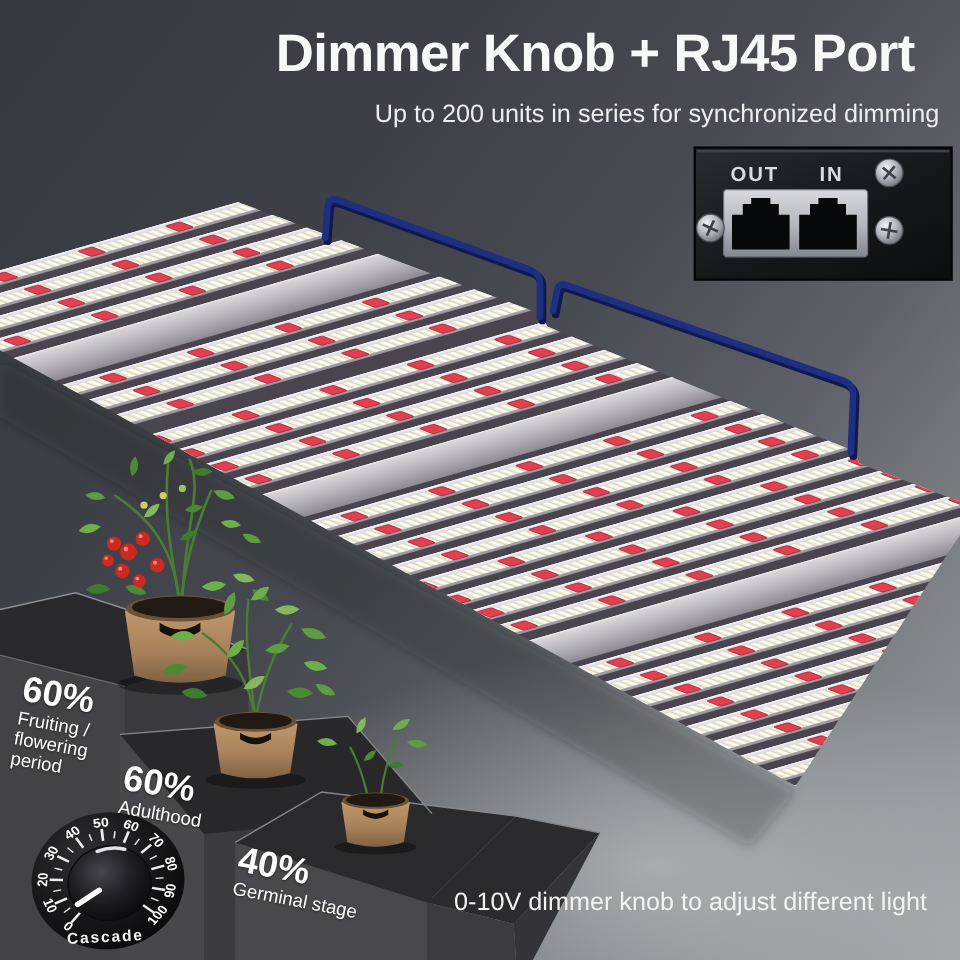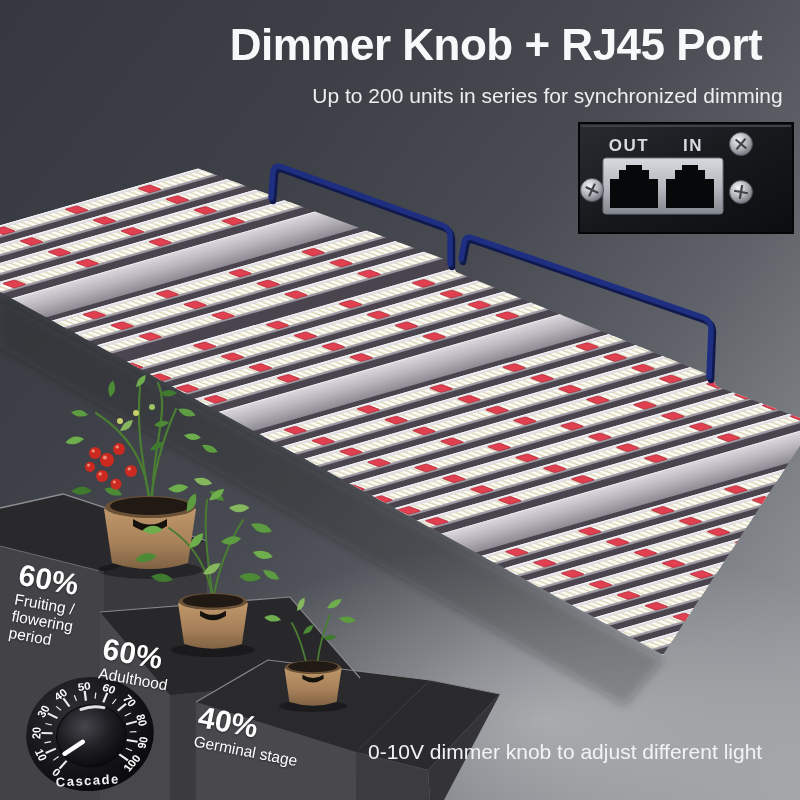--- a/index.html
+++ b/index.html
@@ -6,21 +6,21 @@
   .scene{position:relative;width:800px;height:800px;overflow:hidden;
     font-family:"Liberation Sans",sans-serif;
     background:
       radial-gradient(ellipse 620px 300px at 68% 90%, rgba(210,212,214,0.55), rgba(210,212,214,0) 60%),
       linear-gradient(128deg,#35383e 0%,#3d4046 28%,#484b51 48%,#5f6268 66%,#83868a 84%,#9fa2a5 100%);}
   .abs{position:absolute;left:0;top:0;}
   .headline{position:absolute;left:196px;top:20px;width:600px;text-align:center;
     color:#f7f8f9;font-size:44px;font-weight:700;letter-spacing:-0.5px;white-space:nowrap;}
   .subtitle{position:absolute;left:280px;top:84px;width:535px;text-align:center;
     color:#eceef0;font-size:21px;font-weight:400;white-space:nowrap;}
-  .caption{position:absolute;left:368px;top:740px;width:415px;text-align:left;
+  .caption{position:absolute;left:368px;top:740px;width:415px;text-align:center;
     color:#f2f3f4;font-size:21px;font-weight:400;white-space:nowrap;}
   .stage{position:absolute;color:#fff;transform-origin:0 0;
     text-shadow:0 1px 2px rgba(0,0,0,0.45);line-height:1.1;}
   .stage .pct{font-size:30px;font-weight:700;}
   .stage .ln{font-size:15.5px;font-weight:400;}
   #stage-0{left:22px;top:558px;transform:rotate(10deg);}
   #stage-1{left:106px;top:632px;transform:rotate(10deg);}
   #stage-2{left:202px;top:700px;transform:rotate(11deg);}
   svg text{font-family:"Liberation Sans",sans-serif;}
 </style>

